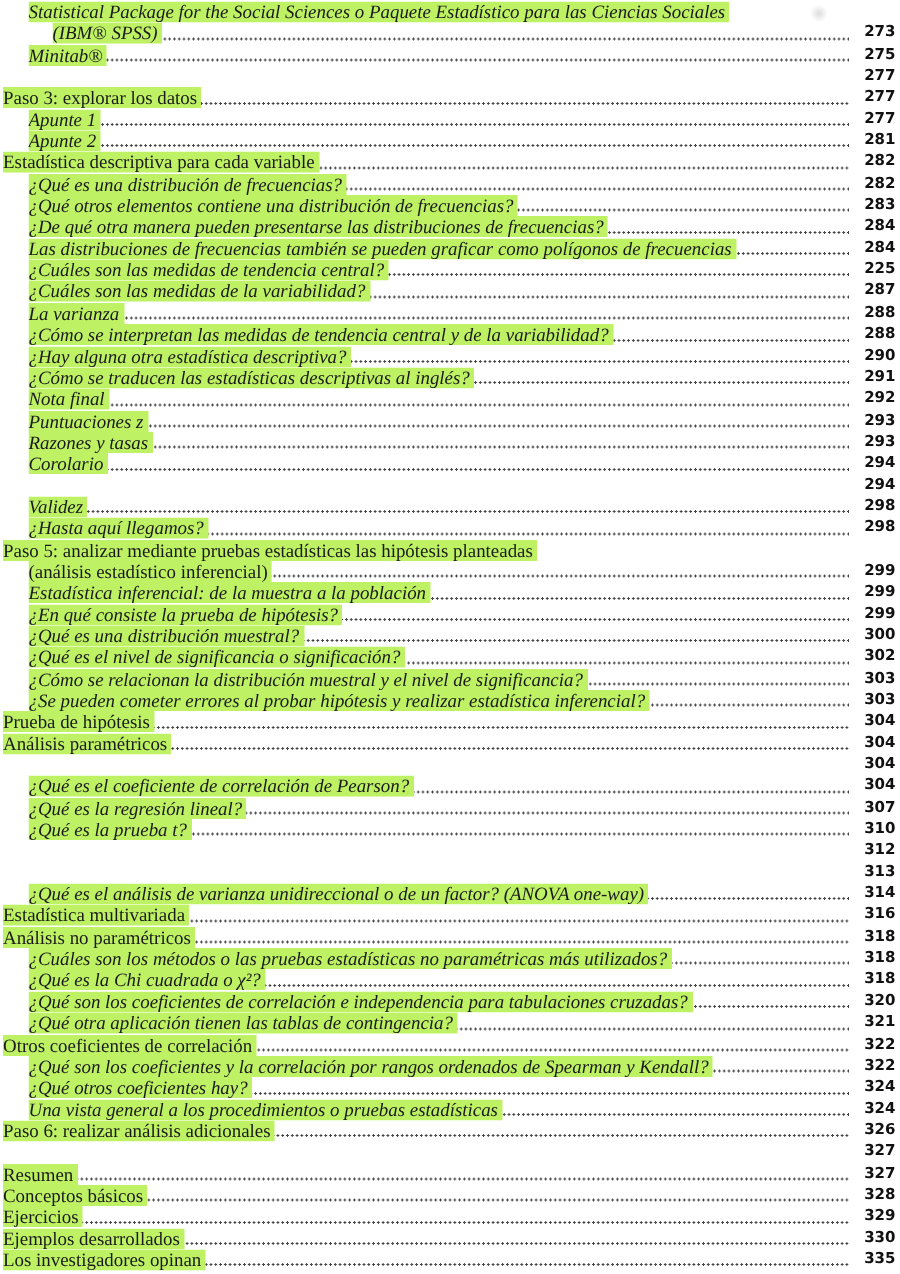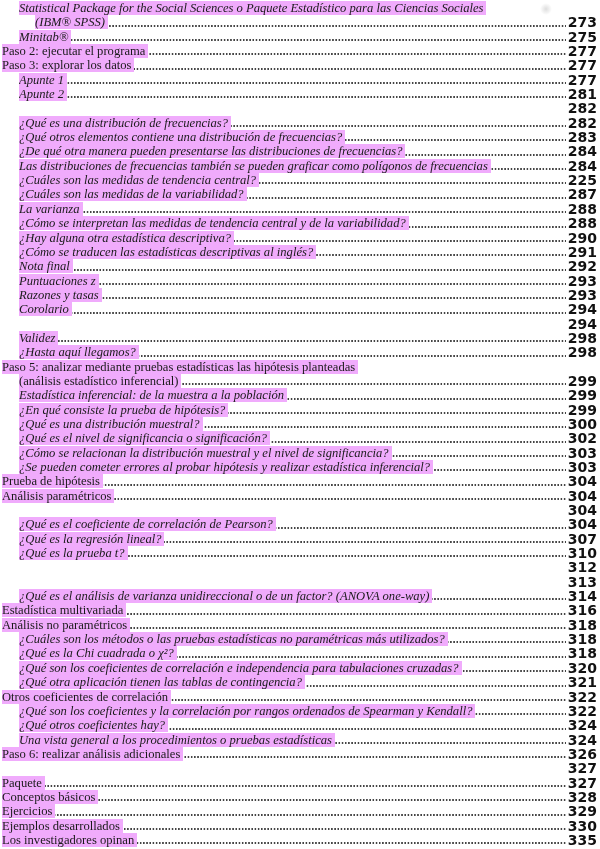--- a/index.html
+++ b/index.html
@@ -11,30 +11,30 @@
     font-size: 12.6px; color: #1a1a1a; white-space: nowrap;
   }
   .row .txt {
     position: absolute; left: 2px; right: 34px; overflow: hidden;
     display: block;
   }
   .row.l1 .txt { left: 19px; font-style: italic; }
   .row.cont .txt { left: 35px; }
   .row.l0.cont .txt { left: 19px; font-style: normal; }
   .row.l1.cont .txt { left: 35px; font-style: italic; }
-  .txt .t { background: #f0abfc; padding-right: 3px; position: relative; z-index: 1; }
+  .txt .t { background: #bef264; padding-right: 3px; position: relative; z-index: 1; }
   .txt .dots {
     position: absolute; left: 0; right: 0; bottom: 3px; height: 2px;
     background-image: radial-gradient(circle, #444 0.7px, transparent 0.9px);
     background-size: 3.2px 2px; background-repeat: repeat-x; z-index: 0;
   }
   .row .pg {
     position: absolute; right: 3px; width: 30px; text-align: right;
     font-family: "DejaVu Sans", "Liberation Sans", sans-serif;
-    font-weight: bold; font-size: 14px; color: #111;
+    font-weight: bold; font-size: 10px; color: #111;
   }
   .stain { position: absolute; left: 540px; top: 3px; width: 12px; height: 12px;
     border-radius: 50%; background: radial-gradient(circle, rgba(120,120,120,0.25), transparent 70%); }
 </style>
 </head>
 <body>
 
 <div class="stain"></div>
 <div class="toc" id="toc">
     <div class="row l1 nodots">
@@ -43,37 +43,37 @@
     </div>
     <div class="row l1 cont">
       <span class="txt"><span class="dots"></span><span class="t">(IBM® SPSS)</span></span>
       <span class="pg">273</span>
     </div>
     <div class="row l1">
       <span class="txt"><span class="dots"></span><span class="t">Minitab®</span></span>
       <span class="pg">275</span>
     </div>
     <div class="row l0">
-      <span class="txt"><span class="dots"></span><span class="t">Paso 2: ejecutar el programa</span></span>
+      <span class="txt"><span class="dots"></span></span>
       <span class="pg">277</span>
     </div>
     <div class="row l0">
       <span class="txt"><span class="dots"></span><span class="t">Paso 3: explorar los datos</span></span>
       <span class="pg">277</span>
     </div>
     <div class="row l1">
       <span class="txt"><span class="dots"></span><span class="t">Apunte 1</span></span>
       <span class="pg">277</span>
     </div>
     <div class="row l1">
       <span class="txt"><span class="dots"></span><span class="t">Apunte 2</span></span>
       <span class="pg">281</span>
     </div>
     <div class="row l0">
-      <span class="txt"><span class="dots"></span></span>
+      <span class="txt"><span class="dots"></span><span class="t">Estadística descriptiva para cada variable</span></span>
       <span class="pg">282</span>
     </div>
     <div class="row l1">
       <span class="txt"><span class="dots"></span><span class="t">¿Qué es una distribución de frecuencias?</span></span>
       <span class="pg">282</span>
     </div>
     <div class="row l1">
       <span class="txt"><span class="dots"></span><span class="t">¿Qué otros elementos contiene una distribución de frecuencias?</span></span>
       <span class="pg">283</span>
     </div>
@@ -247,21 +247,21 @@
     </div>
     <div class="row l0">
       <span class="txt"><span class="dots"></span><span class="t">Paso 6: realizar análisis adicionales</span></span>
       <span class="pg">326</span>
     </div>
     <div class="row l0">
       <span class="txt"><span class="dots"></span></span>
       <span class="pg">327</span>
     </div>
     <div class="row l0">
-      <span class="txt"><span class="dots"></span><span class="t">Paquete</span></span>
+      <span class="txt"><span class="dots"></span><span class="t">Resumen</span></span>
       <span class="pg">327</span>
     </div>
     <div class="row l0">
       <span class="txt"><span class="dots"></span><span class="t">Conceptos básicos</span></span>
       <span class="pg">328</span>
     </div>
     <div class="row l0">
       <span class="txt"><span class="dots"></span><span class="t">Ejercicios</span></span>
       <span class="pg">329</span>
     </div>

